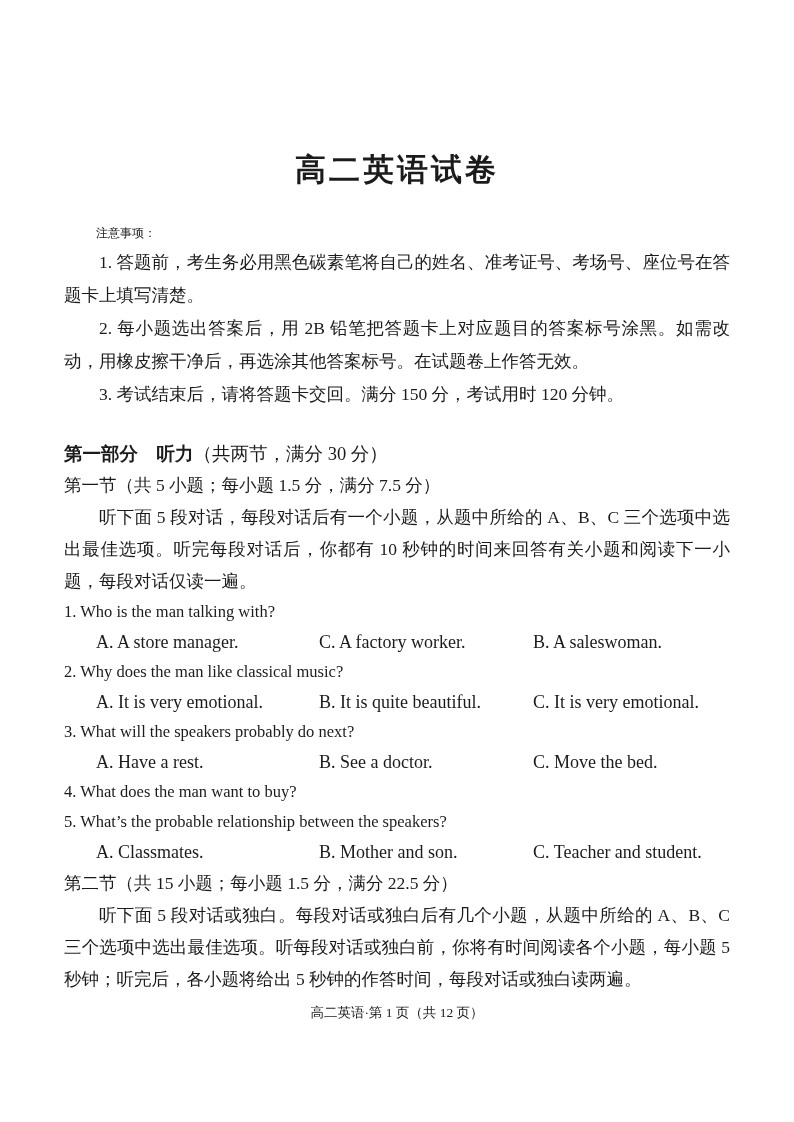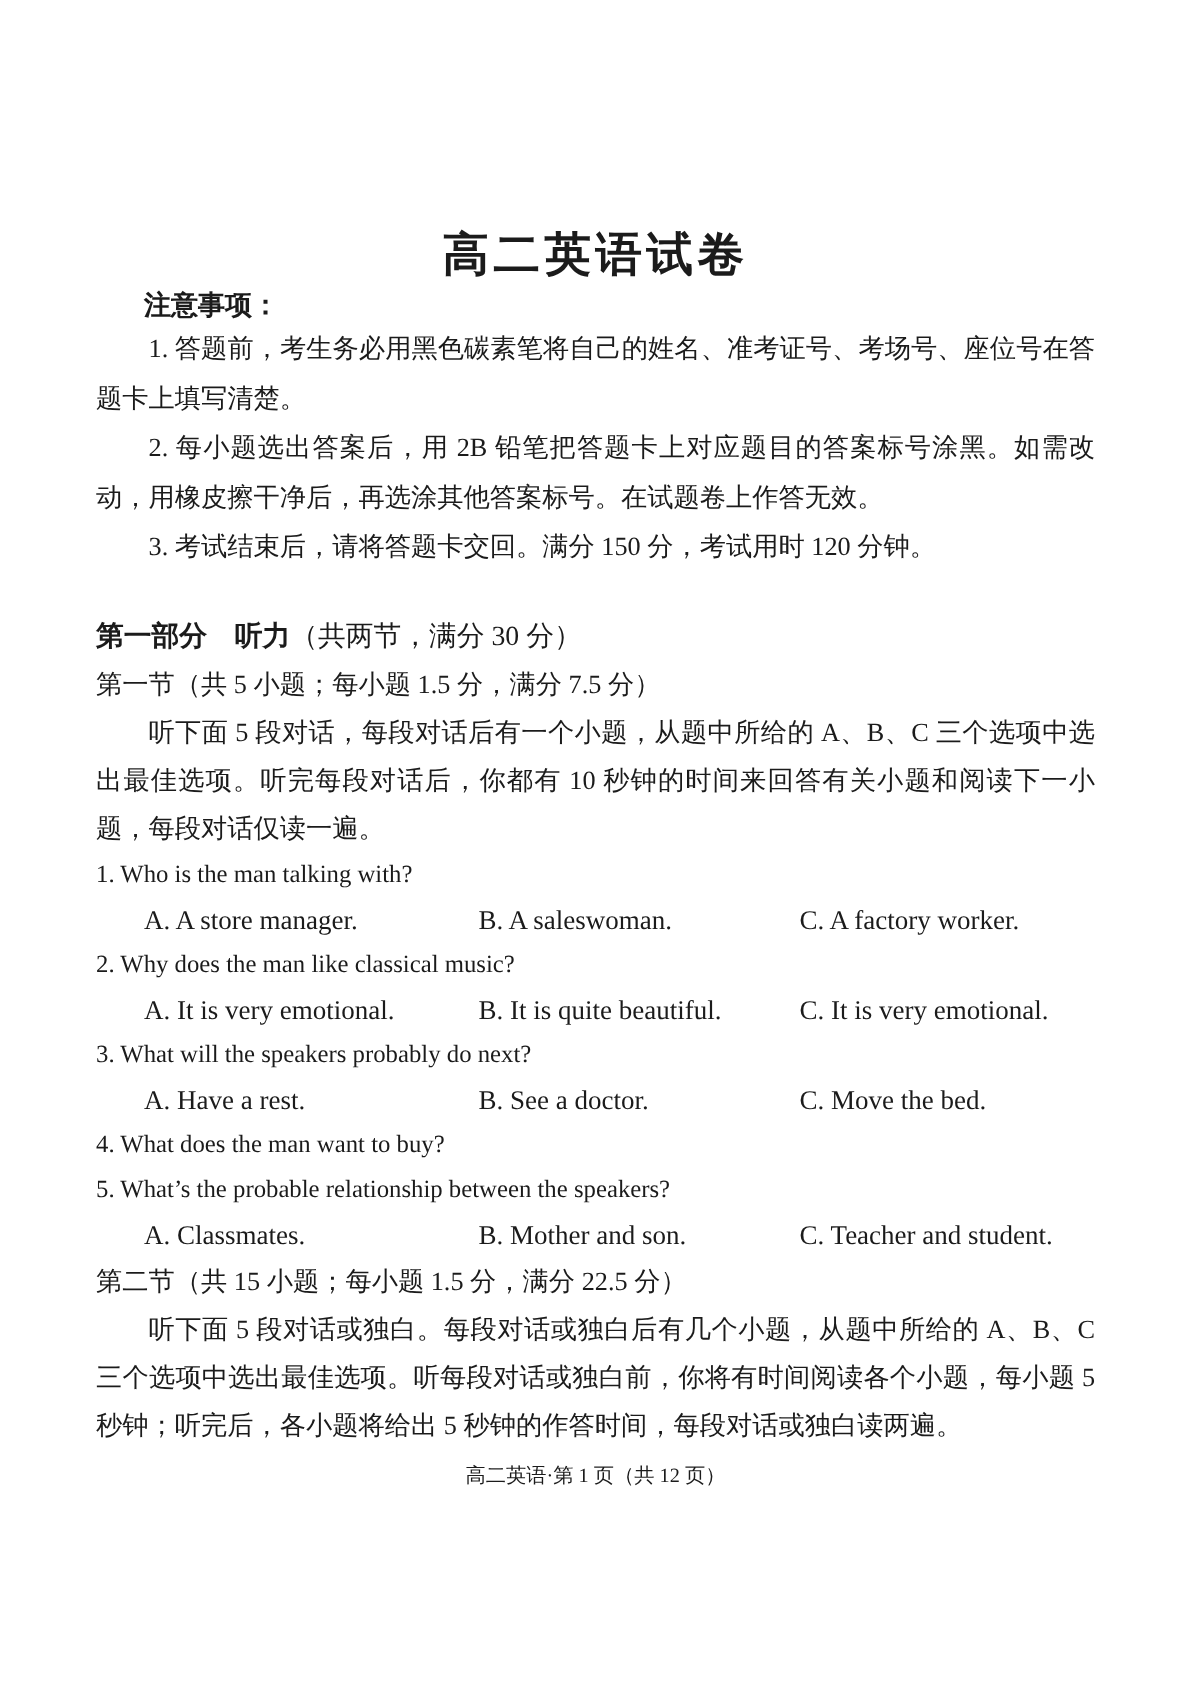--- a/index.html
+++ b/index.html
@@ -20,23 +20,24 @@
     font-size: 31px;
     font-weight: bold;
     letter-spacing: 3px;
     line-height: 40px;
   }
   .content {
     margin: 0 64px;
     width: 666px;
   }
   .notice-heading {
+    margin-top: 30px;
     padding-left: 32px;
-    font-size: 18px;
-    font-weight: bold;
+    font-size: 12px;
+    font-weight: normal;
     line-height: 26px;
     font-family: "Liberation Sans", "DejaVu Sans", sans-serif;
   }
   .notice-item {
     margin: 0;
     font-size: 17.5px;
     line-height: 33px;
     text-indent: 2em;
     text-align: justify;
   }
@@ -95,22 +96,22 @@
     <div class="part-heading">
       <span class="hei">第一部分　听力</span><span>（共两节，满分 30 分）</span>
     </div>
 
     <div class="section-heading">第一节（共 5 小题；每小题 1.5 分，满分 7.5 分）</div>
     <p class="cn-para">听下面 5 段对话，每段对话后有一个小题，从题中所给的 A、B、C 三个选项中选出最佳选项。听完每段对话后，你都有 10 秒钟的时间来回答有关小题和阅读下一小题，每段对话仅读一遍。</p>
 
     <div class="question">1. Who is the man talking with?</div>
     <div class="options">
       <span>A. A store manager.</span>
+      <span>C. A factory worker.</span>
       <span>B. A saleswoman.</span>
-      <span>C. A factory worker.</span>
     </div>
 
     <div class="question">2. Why does the man like classical music?</div>
     <div class="options">
       <span>A. It is very emotional.</span>
       <span>B. It is quite beautiful.</span>
       <span>C. It is very emotional.</span>
     </div>
 
     <div class="question">3. What will the speakers probably do next?</div>

